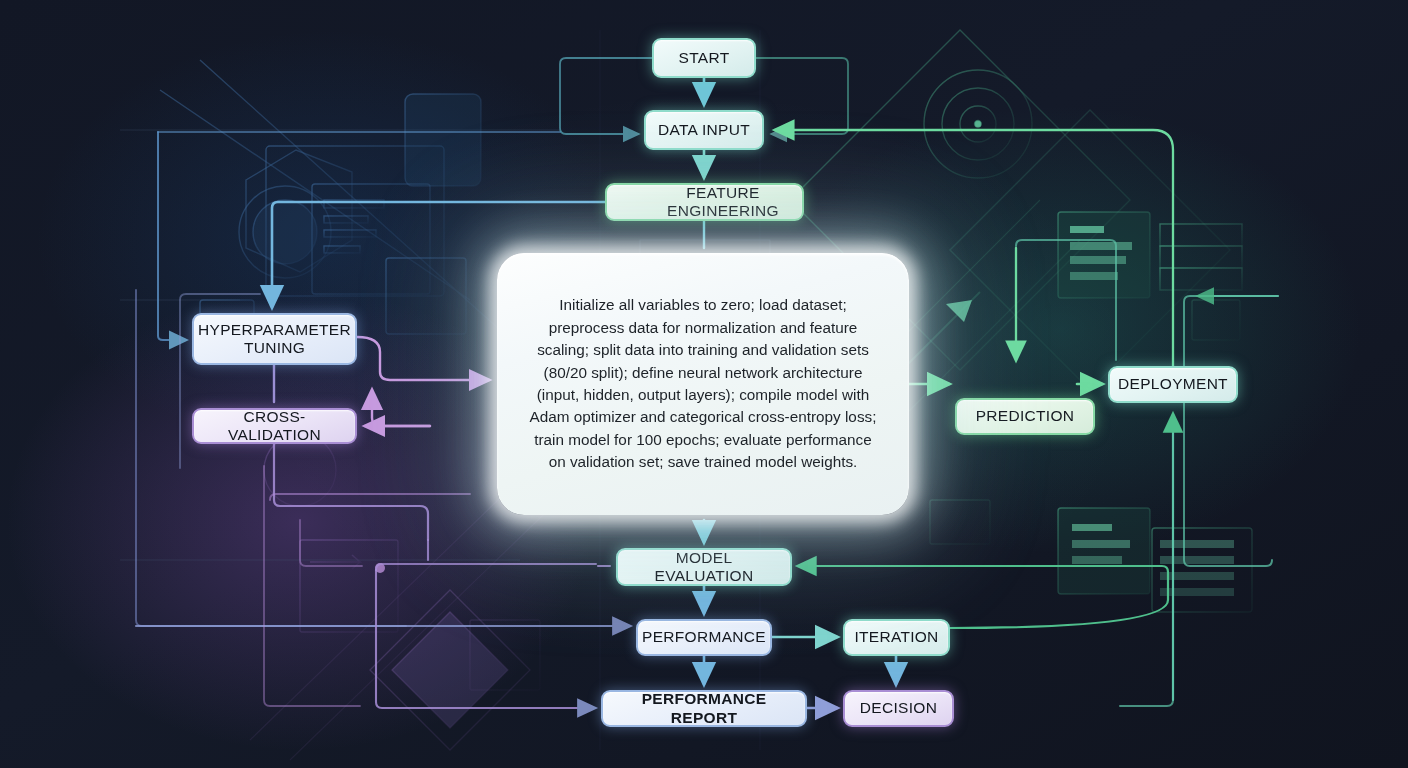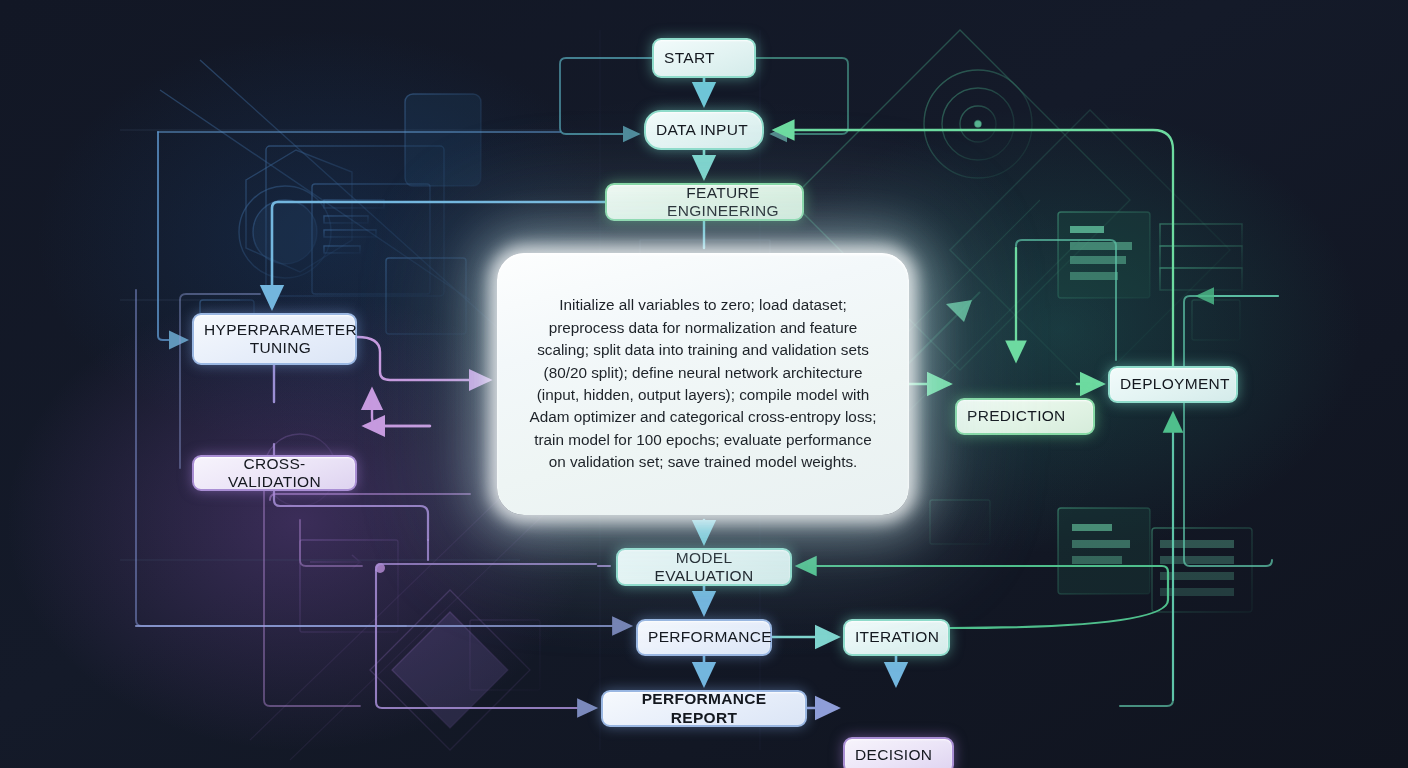--- a/index.html
+++ b/index.html
@@ -16,21 +16,21 @@
       radial-gradient(ellipse 420px 300px at 330px 240px, rgba(30,90,160,0.22), transparent 70%),
       radial-gradient(ellipse 600px 400px at 700px 380px, rgba(120,160,190,0.10), transparent 72%),
       linear-gradient(150deg,#121725 0%,#141a29 45%,#10141f 100%);
     overflow:hidden;
   }
   svg.layer { position:absolute; left:0; top:0; width:1408px; height:768px; }
 
   
   .node {
     position:absolute;
-    display:flex; align-items:center; 
+    display:flex; align-items:center; justify-content:center;
     text-align:center;
     border-radius:9px;
     color:#14181f;
     font-size:15.5px;
     letter-spacing:0.3px;
     line-height:1.18;
     padding:0 10px;
     z-index:6;
     white-space:pre-line;
   }
@@ -46,21 +46,20 @@
   }
   .n-blue {
     background:linear-gradient(160deg,#f6f9fd 0%,#e7eefa 55%,#dbe5f6 100%);
     border:2px solid #9ab7e2;
     box-shadow:0 0 13px rgba(130,170,230,0.45), inset 0 1px 2px rgba(255,255,255,0.9);
   }
   .n-purple {
     background:linear-gradient(160deg,#f7f4fc 0%,#ebe4f7 55%,#ded3f0 100%);
     border:2px solid #a98ed4;
     box-shadow:0 0 13px rgba(165,130,215,0.50), inset 0 1px 2px rgba(255,255,255,0.9);
-    margin-top:47px;
   }
 
   
   #card {
     position:absolute;
     left:497px; top:253px; width:412px; height:262px;
     border-radius:27px;
     background:linear-gradient(165deg,#fdfefe 0%,#f3f8fa 30%,#eef5f4 62%,#e9f1f2 100%);
     box-shadow:
       0 0 16px 8px rgba(255,255,255,0.72),
@@ -255,21 +254,21 @@
       <path d="M300 520 L300 560 Q300 566 306 566 L362 566" stroke="#b78ddb" stroke-width="1.8" opacity="0.45"></path>
     </g>
   </svg>
 
   <div id="card">
     <p>Initialize all variables to zero; load dataset; preprocess data for normalization and feature scaling; split data into training and validation sets (80/20 split); define neural network architecture (input, hidden, output layers); compile model with Adam optimizer and categorical cross-entropy loss; train model for 100 epochs; evaluate performance on validation set; save trained model weights.</p>
   </div>
 
   <div id="nodes">
       <div class="node n-teal" style="left: 652px; top: 38px; width: 104px; height: 40px;"><span>START</span></div>
-      <div class="node n-teal" style="left: 644px; top: 110px; width: 120px; height: 40px; border-radius: 17px;"><span>DATA INPUT</span></div>
+      <div class="node n-teal" style="left: 644px; top: 110px; width: 120px; height: 40px;"><span>DATA INPUT</span></div>
       <div class="node n-green" style="left: 605px; top: 183px; width: 199px; height: 38px; padding-left: 47px;"><span>FEATURE ENGINEERING</span></div>
       <div class="node n-blue" style="left: 192px; top: 313px; width: 165px; height: 52px;"><span>HYPERPARAMETER
 TUNING</span></div>
       <div class="node n-purple" style="left: 192px; top: 408px; width: 165px; height: 36px;"><span>CROSS-VALIDATION</span></div>
       <div class="node n-green" style="left: 955px; top: 366px; width: 140px; height: 37px; margin-top: 32px;"><span>PREDICTION</span></div>
       <div class="node n-teal" style="left: 1108px; top: 366px; width: 130px; height: 37px;"><span>DEPLOYMENT</span></div>
       <div class="node n-teal" style="left: 616px; top: 548px; width: 176px; height: 38px;"><span>MODEL EVALUATION</span></div>
       <div class="node n-blue" style="left: 636px; top: 619px; width: 136px; height: 37px;"><span>PERFORMANCE</span></div>
       <div class="node n-teal" style="left: 843px; top: 619px; width: 107px; height: 37px;"><span>ITERATION</span></div>
       <div class="node n-blue" style="left: 601px; top: 690px; width: 206px; height: 37px; font-weight: bold;"><span>PERFORMANCE REPORT</span></div>

